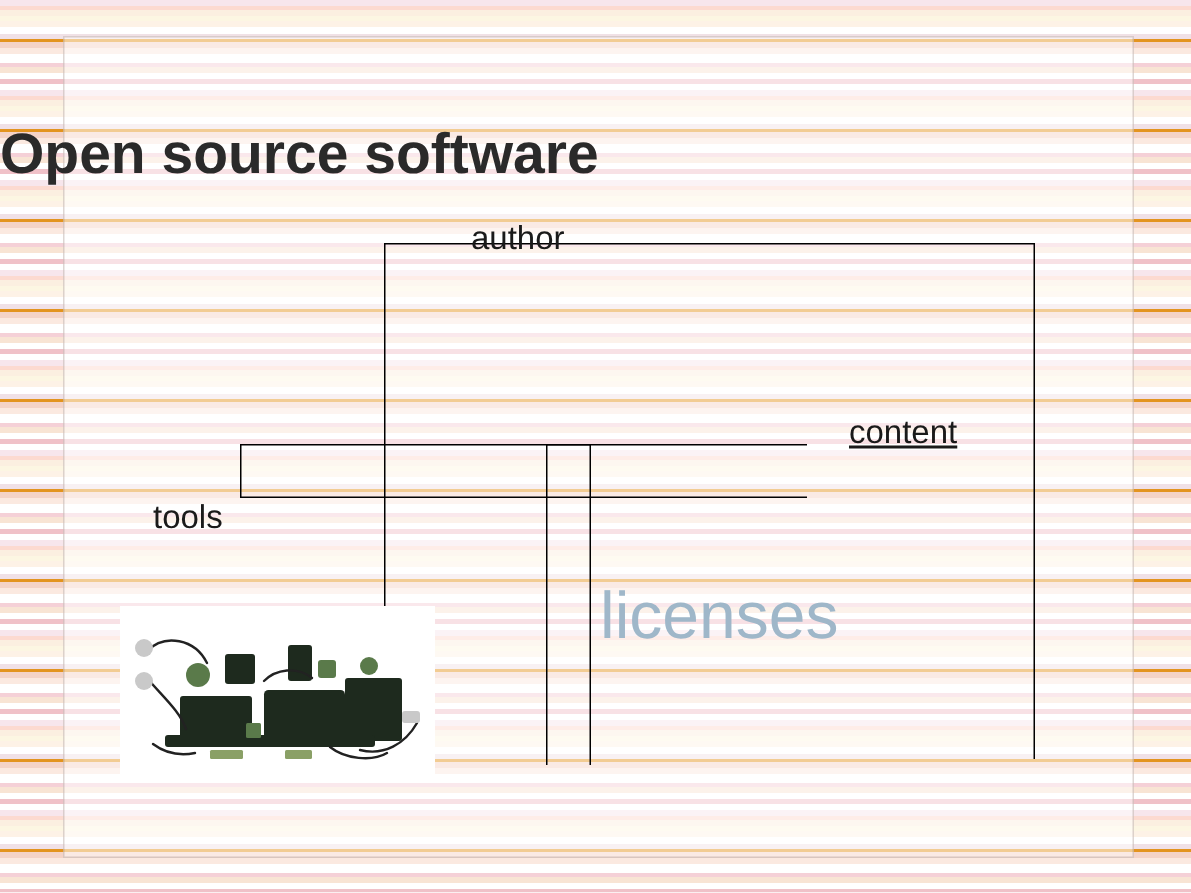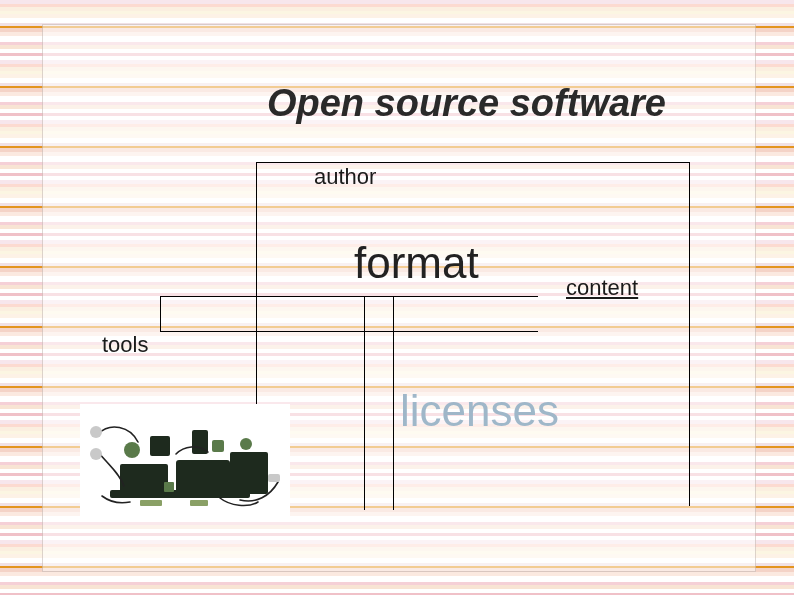--- a/index.html
+++ b/index.html
@@ -48,37 +48,36 @@
     width: 712px;
     height: 546px;
     background: rgba(255,255,255,0.52);
     border: 1px solid rgba(120,90,80,0.25);
   }
   .title {
     position: absolute;
     left: 0;
     top: 82px;
     width: 666px;
-    text-align: right;
+    text-align: left;
     font-size: 38px;
     font-weight: bold;
-    font-style: italic;
     color: #2a2a2a;
   }
   .lbl {
     position: absolute;
     color: #1a1a1a;
     background: transparent;
     white-space: nowrap;
   }
   .lbl.small { font-size: 22px; }
   .lbl.big1  { font-size: 44px; color: #222; }
   .lbl.big2  { font-size: 44px; color: #9fb7c9; }
   
-  #l-author  { left: 314px; top: 164px; }
+  #l-author  { left: 314px; top: 146px; }
   #l-format  { left: 354px; top: 238px; }
   #l-content { left: 566px; top: 275px; text-decoration: underline; }
   #l-tools   { left: 102px; top: 320px; margin-top: 12px; }
   #l-licenses{ left: 400px; top: 362px; margin-top: 24px; }
   #l-audience{ left: 650px; top: 496px; }
 
   
   .wire {
     position: absolute;
     border: 1px solid #000;
@@ -123,21 +122,20 @@
   <div class="panel"></div>
 
   <div class="title" id="t-title">Open source software</div>
 
   <div class="wire" id="w-author"></div>
   <div class="wire" id="w-tools"></div>
   <div class="wire" id="w-format"></div>
 
   <div class="lbl small" id="l-author">author</div>
 
-  <div class="lbl big1" id="l-format">format</div>
 
   <div class="lbl small" id="l-content">content</div>
 
   <div class="lbl small" id="l-tools">tools</div>
 
   <div class="lbl big2" id="l-licenses">licenses</div>
 
 
   <div class="art">
     <svg viewBox="0 0 210 112" xmlns="http://www.w3.org/2000/svg">

